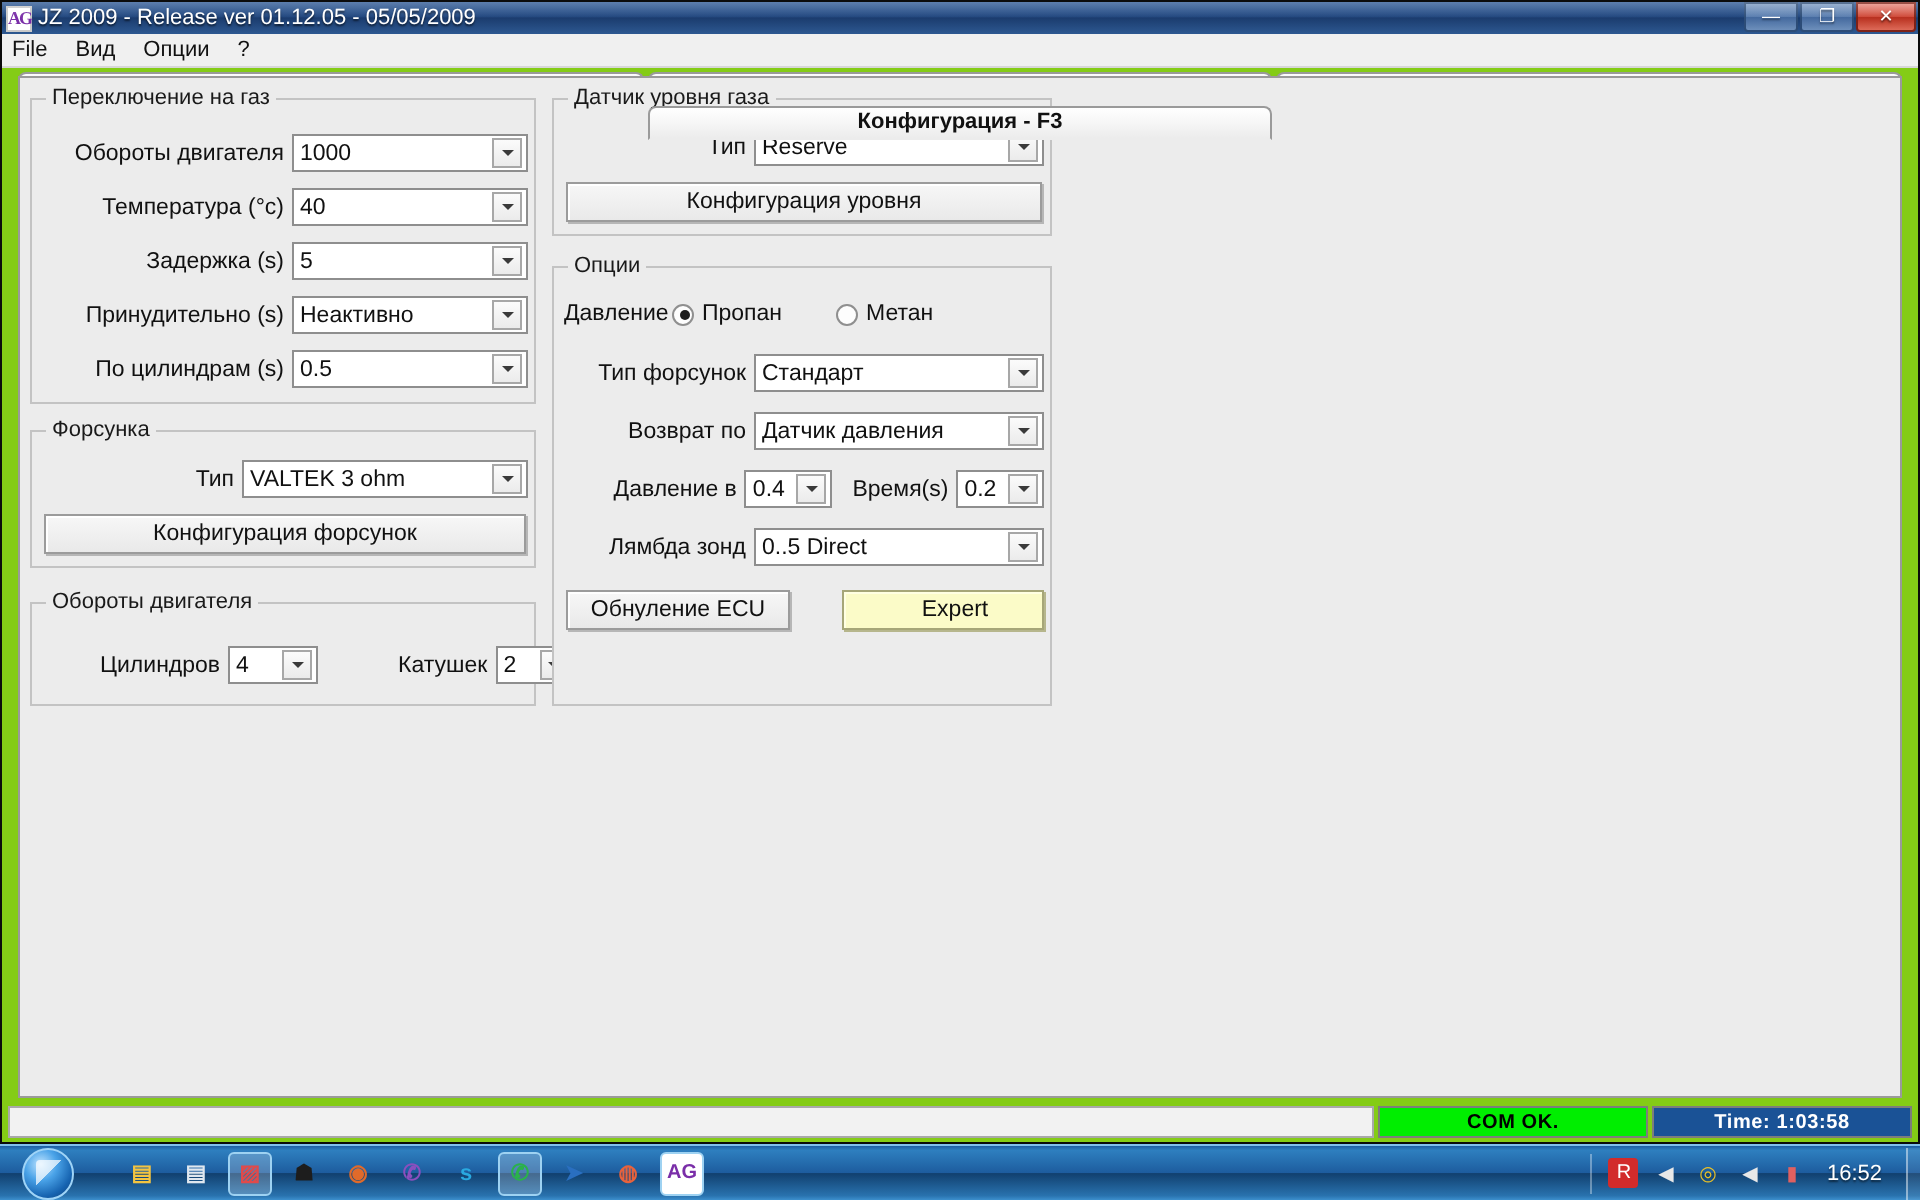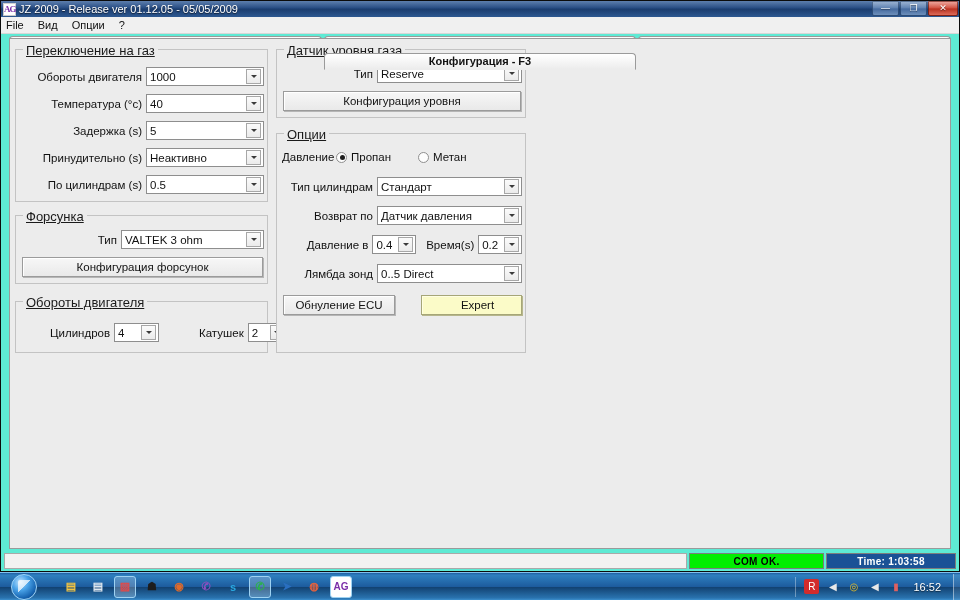--- a/index.html
+++ b/index.html
@@ -9,21 +9,21 @@
     overflow: hidden;
     font-family: "Liberation Sans", sans-serif;
     font-size: 12px;
     background: #000;
   }
   #screen { position: relative; width: 960px; height: 600px; }
 
   
   #window {
     position: absolute; left: 0; top: 0; width: 960px; height: 572px;
-    background: #5eead4;
+    background: #84cc16;
     border: 1px solid #0b0b0b;
   }
   
   #titlebar {
     position: relative; height: 16px;
     background: linear-gradient(to bottom, #2f5a96 0%, #21477f 45%, #1b3c6e 50%, #2d5891 100%);
     display: flex; align-items: center;
     overflow: hidden;
   }
   #titlebar::after {
@@ -102,21 +102,21 @@
 
   
   .group {
     position: absolute;
     border: 1px solid #c3c3c3;
     background: #ececec;
   }
   .group > .legend {
     position: absolute; top: -7px; left: 7px;
     background: #ececec; padding: 0 3px;
-    font-size: 13px; color: #1a1a1a; white-space: nowrap; text-decoration: underline;
+    font-size: 11px; color: #1a1a1a; white-space: nowrap;
   }
 
   
   .row { position: absolute; display: flex; align-items: center; }
   .lbl { font-size: 11.5px; color: #111; text-align: right; white-space: nowrap; padding-right: 4px; }
 
   .combo {
     height: 19px; background: #fff;
     border: 1px solid #8e8e8e;
     display: flex; align-items: center;
@@ -362,21 +362,21 @@
             <span class="dot"></span>
             <span>Пропан</span>
           </div>
           <div class="radio">
             <span class="dot"></span>
             <span>Метан</span>
           </div>
         </div>
 
         <div class="row" style="left:5px; top:43px; width:240px;">
-          <div class="lbl" style="width:95px;">Тип цилиндрам</div>
+          <div class="lbl" style="width:95px;">Тип форсунок</div>
           <div class="combo" style="width:145px;">
             <span class="val">Стандарт</span>
             <span class="arrowbox"></span>
           </div>
         </div>
 
         <div class="row" style="left:5px; top:72px; width:240px;">
           <div class="lbl" style="width:95px;">Возврат по</div>
           <div class="combo" style="width:145px;">
             <span class="val">Датчик давления</span>

